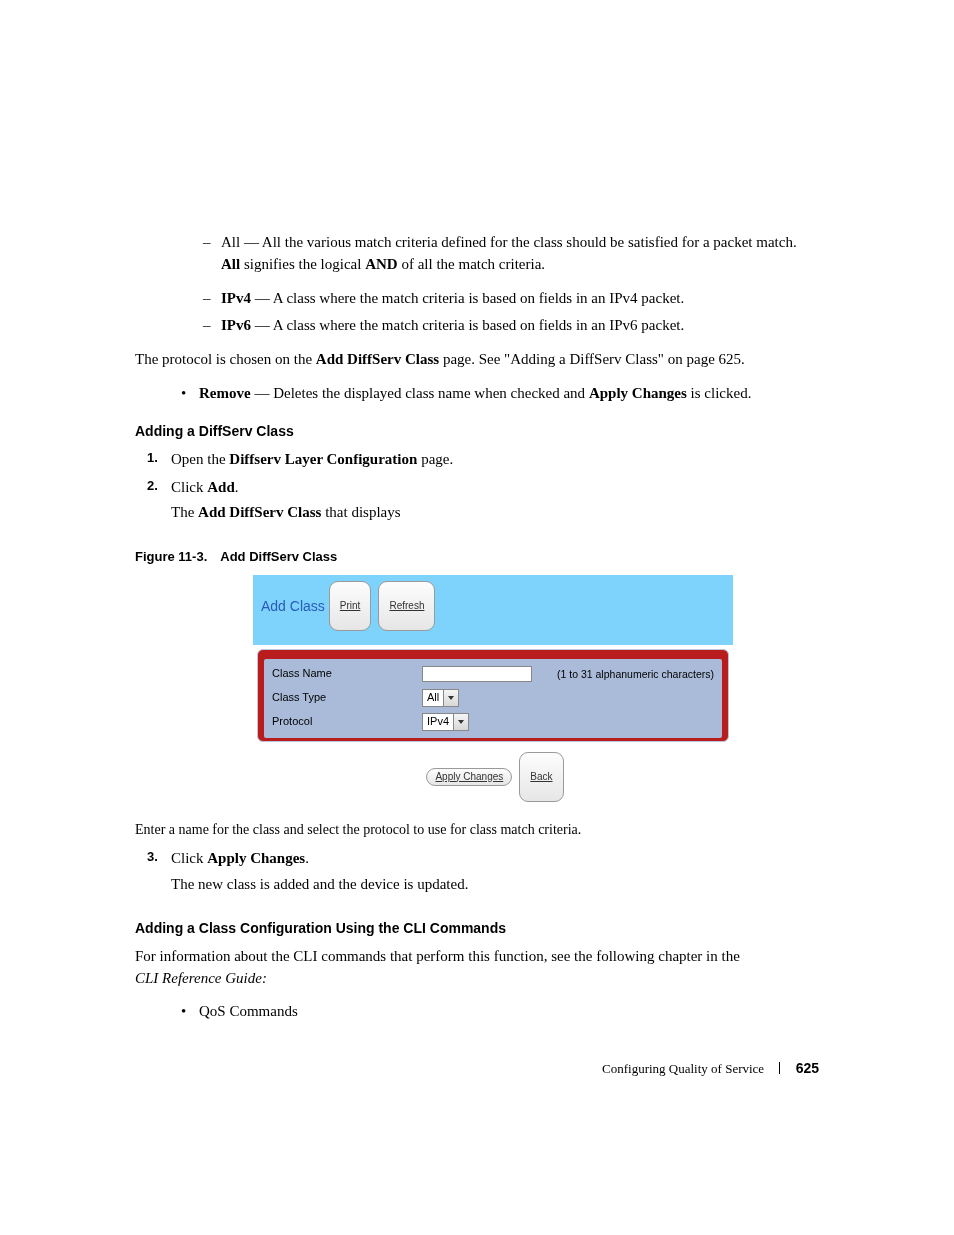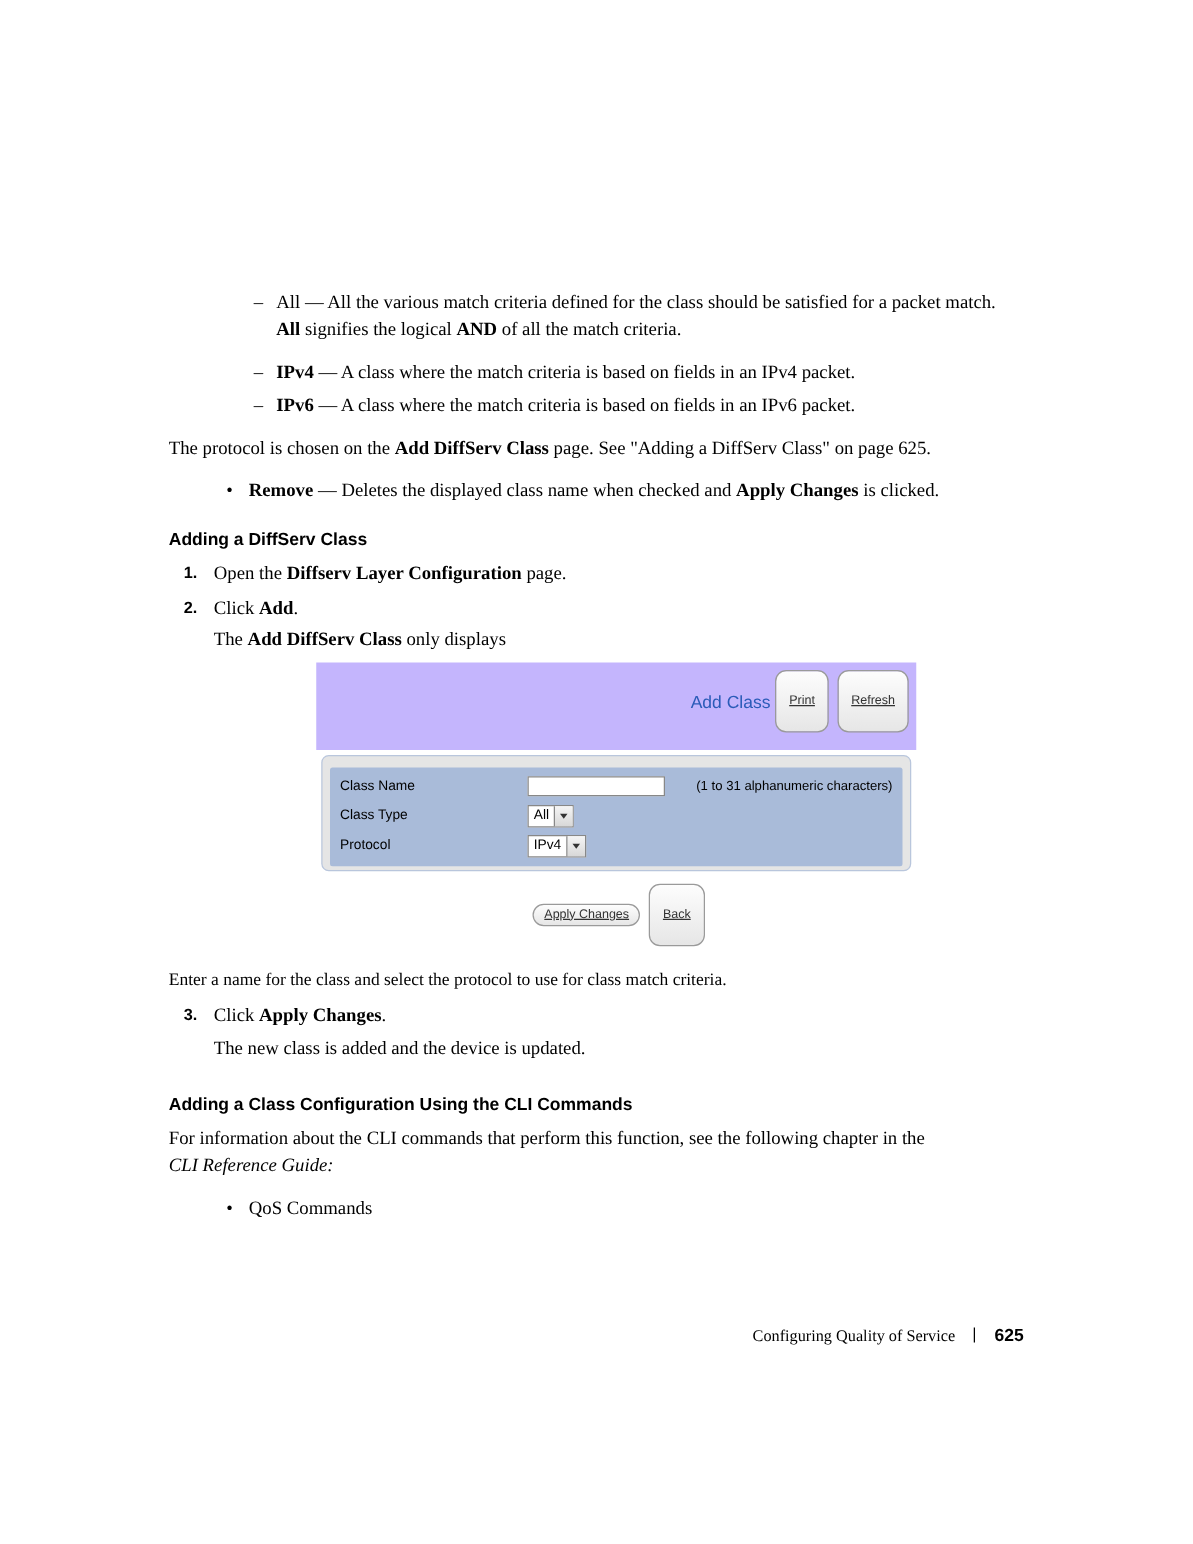--- a/index.html
+++ b/index.html
@@ -81,24 +81,24 @@
   
   .ui-shot {
     margin: 6px 0 12px 118px;
     width: 480px;
     font-family: Arial, Helvetica, sans-serif;
     font-size: 11px;
     color: #000;
   }
   .ui-head {
     display: flex;
-    justify-content: flex-end;
+    justify-content: flex-start;
     align-items: center;
     padding: 6px 6px 14px 8px;
-    background: #c4b5fd;
+    background: #7dd3fc;
   }
   .ui-title {
     color: #2a5bb8;
     font-size: 14px;
   }
   .pill {
     display: inline-flex;
     align-items: center;
     justify-content: center;
     height: 16px;
@@ -107,21 +107,21 @@
     border-radius: 9px;
     background: linear-gradient(#fdfdfd,#e6e6e6);
     font-size: 10px;
     text-decoration: underline;
     color: #333;
     margin-left: 4px;
   }
   .panel {
     border: 1px solid #b9c6dc;
     border-radius: 6px;
-    background: #e5e5e5;
+    background: #b91c1c;
     padding: 9px 0 3px 0;
     margin: 4px 4px 10px 4px;
   }
   .panel-body {
     background: #a9bbd9;
     margin: 0 6px;
     border-radius: 2px;
     padding: 4px 8px;
   }
   .frow {
@@ -229,26 +229,27 @@
   <div class="indent-1" style="padding-left:12px;">
     <ol class="num">
       <li>
         <span class="list-num">1.</span>
         <span>Open the </span><span class="b">Diffserv Layer Configuration</span><span> page.</span>
       </li>
       <li>
         <span class="list-num">2.</span>
         <span>Click </span><span class="b">Add</span><span>.</span>
         <div style="margin-top:4px;">
-          <span>The </span><span class="b">Add DiffServ Class</span><span> only displays</span>
+          <span>The </span><span class="b">Add DiffServ Class</span><span> that displays</span>
         </div>
       </li>
     </ol>
   </div>
 
+  <div class="figcap">Figure 11-3. Add DiffServ Class</div>
 
   <div class="ui-shot">
     <div class="ui-head">
       <span class="ui-title">Add Class</span>
       <span>
         <span class="pill">Print</span>
         <span class="pill">Refresh</span>
       </span>
     </div>
     <div class="panel">

